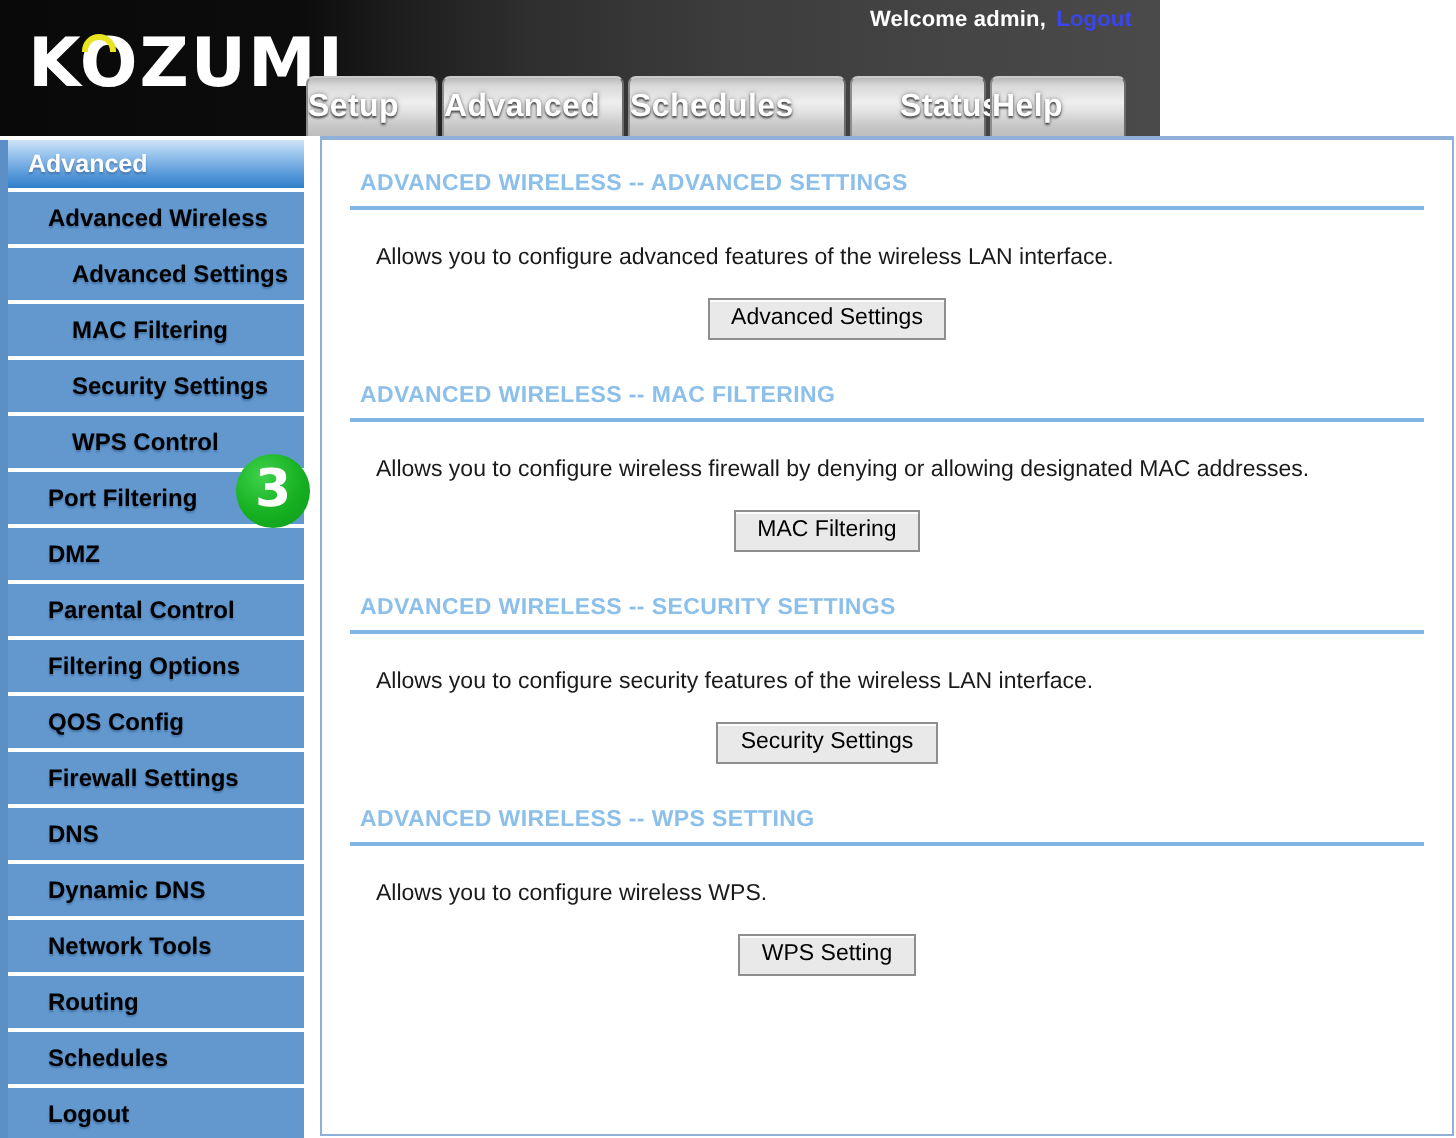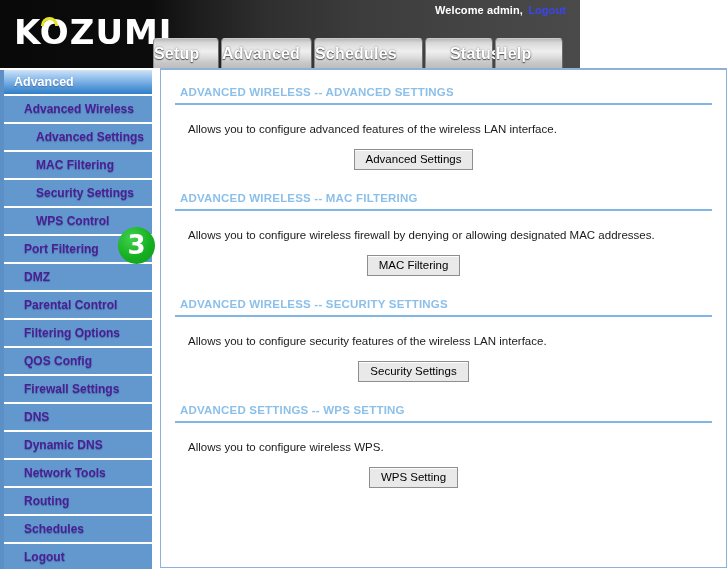--- a/index.html
+++ b/index.html
@@ -124,21 +124,21 @@
     padding-left: 10px;
     border-bottom: 2px solid #ffffff;
     text-shadow: 0 1px 1px rgba(40,80,130,.5);
     cursor: pointer;
   }
   .side-item {
     height: 28px;
     box-sizing: border-box;
     background: #6298ce;
     border-bottom: 2px solid #ffffff;
-    color: #4c1d95;
+    color: #000000;
     font-size: 12px;
     font-weight: bold;
     line-height: 26px;
     cursor: pointer;
     text-shadow: 0 1px 1px rgba(35,70,115,.45);
     white-space: nowrap;
     overflow: hidden;
   }
   .side-item.lvl1 { padding-left: 20px; }
   .side-item.lvl2 { padding-left: 32px; }
@@ -282,21 +282,21 @@
     <div class="section">
       <div class="section-title">ADVANCED WIRELESS -- SECURITY SETTINGS</div>
       <div class="section-rule"></div>
       <div class="section-desc">Allows you to configure security features of the wireless LAN interface.</div>
       <div class="btn-row">
         <span class="gray-button">Security Settings</span>
       </div>
     </div>
 
     <div class="section">
-      <div class="section-title">ADVANCED SETTINGS -- WPS SETTING</div>
+      <div class="section-title">ADVANCED WIRELESS -- WPS SETTING</div>
       <div class="section-rule"></div>
       <div class="section-desc">Allows you to configure wireless WPS.</div>
       <div class="btn-row">
         <span class="gray-button">WPS Setting</span>
       </div>
     </div>
 
   </div>
 </div>
 

